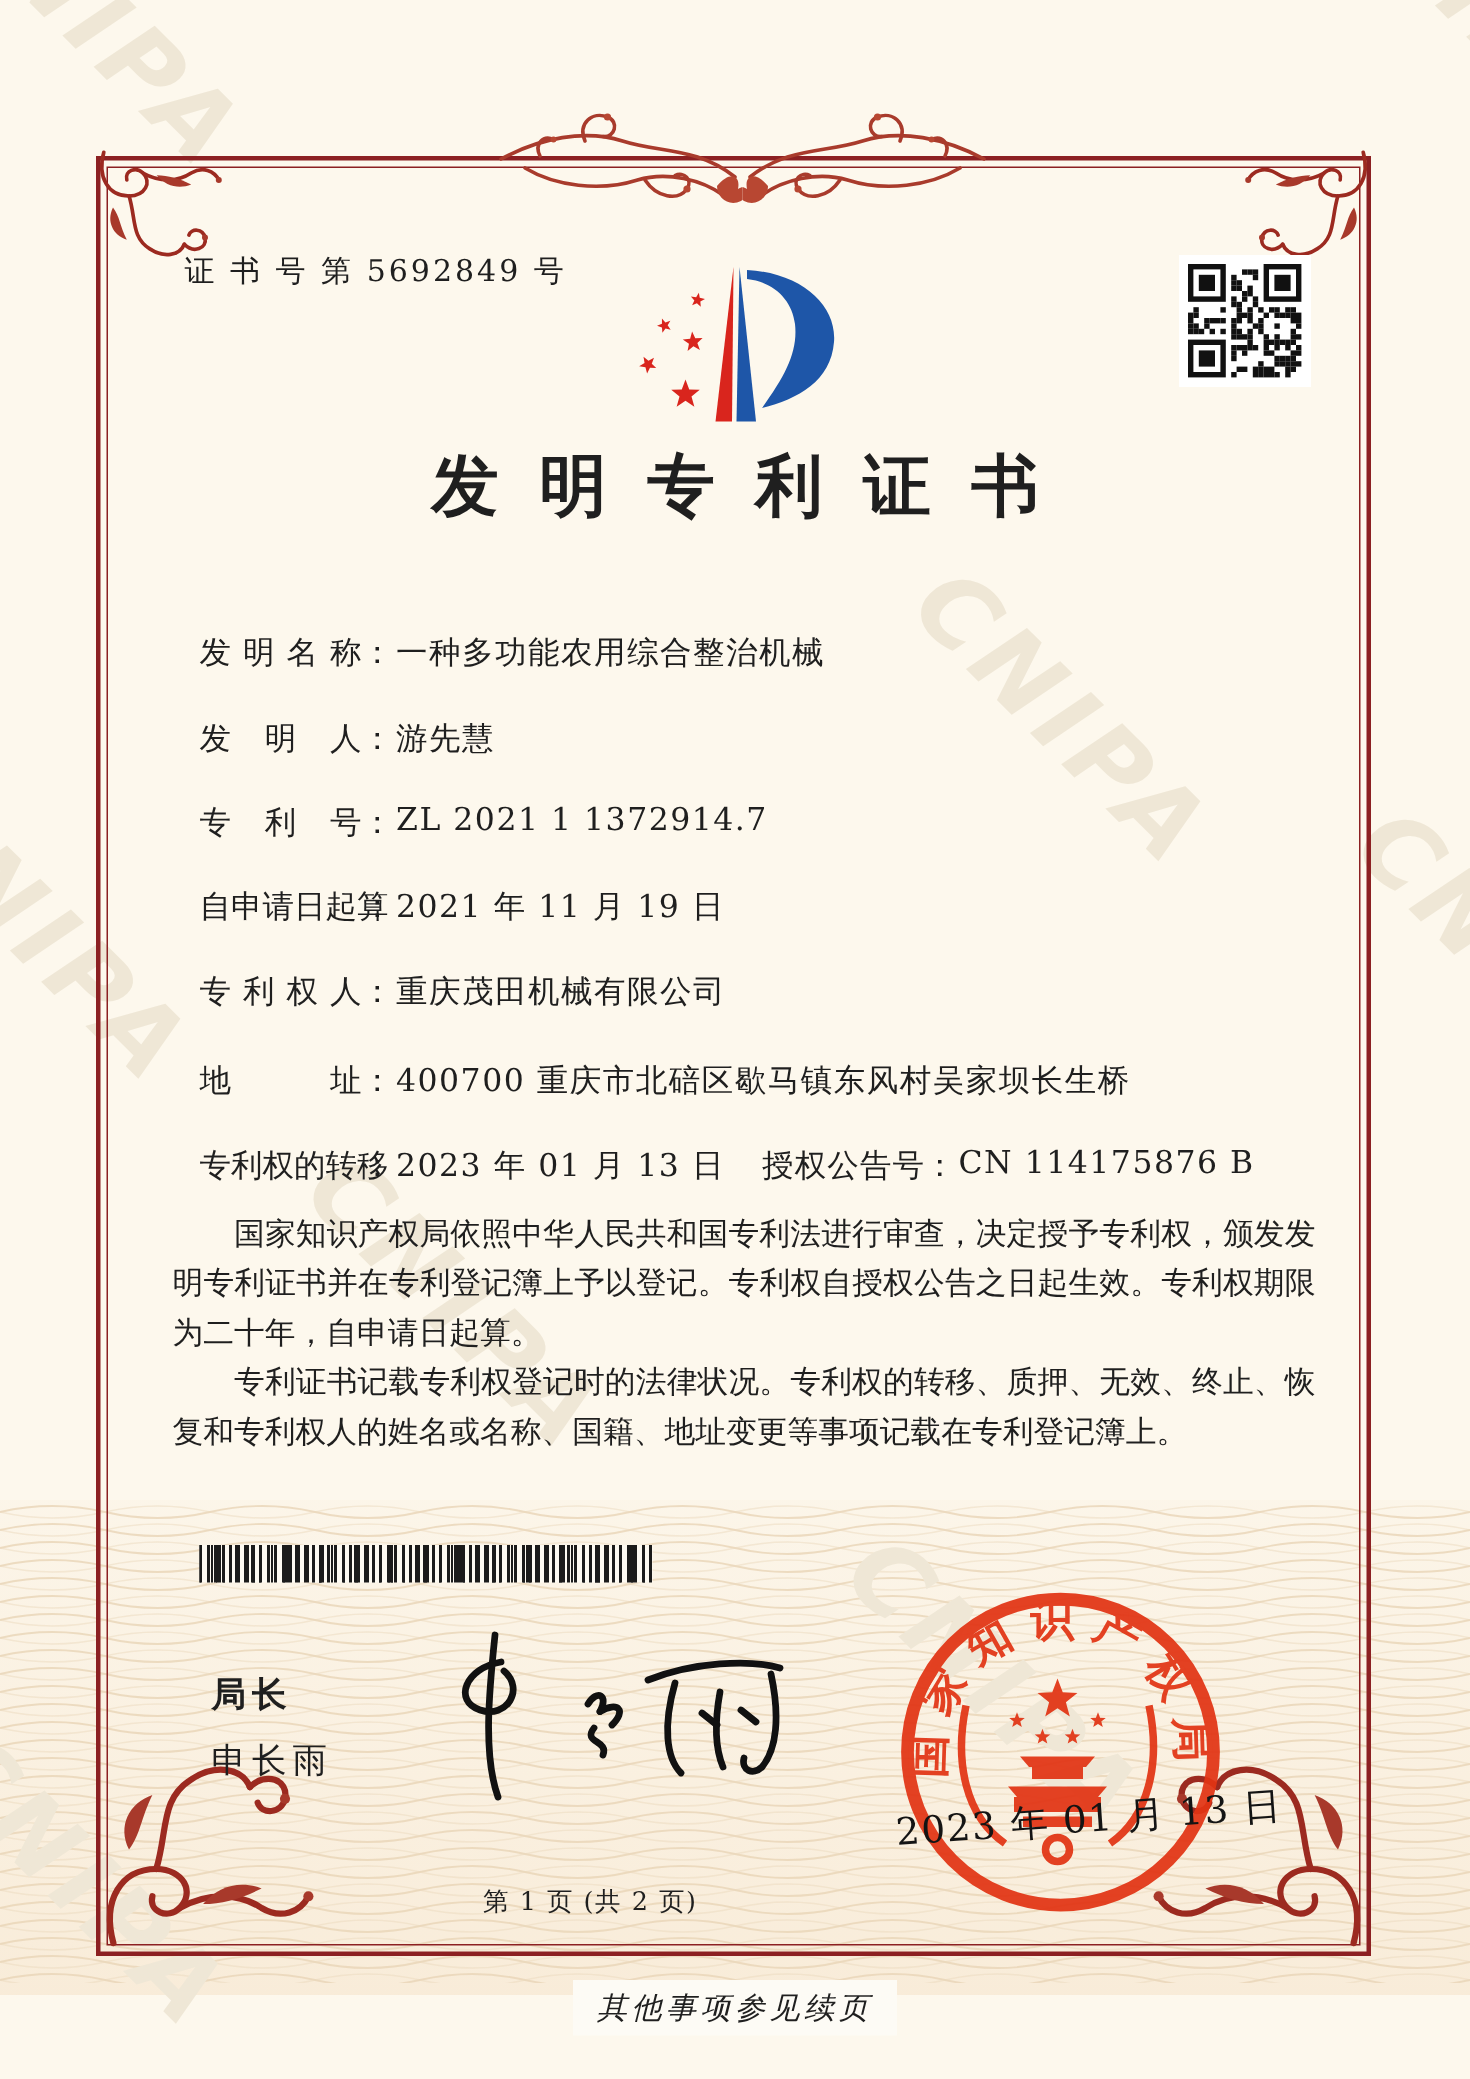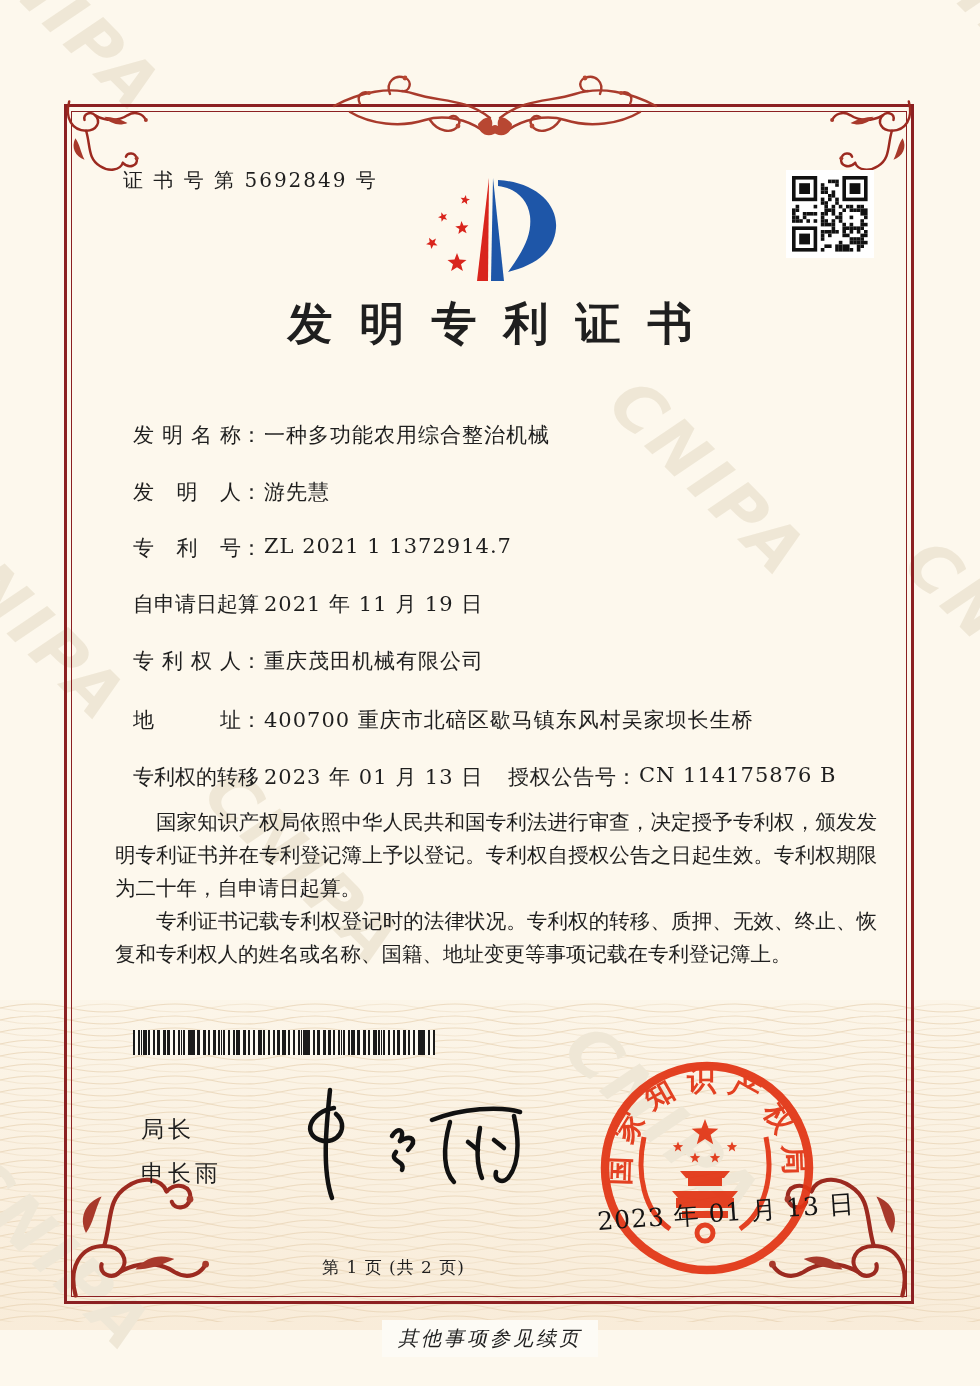--- a/index.html
+++ b/index.html
@@ -39,21 +39,21 @@
   #body-text p{margin:0;font-size:20.5px;line-height:33px;text-indent:2em;text-align:justify;}
   
   #barcode{position:absolute;left:133px;top:1030px;width:302px;height:25px;z-index:5;
     background-color:#fdfaf2;
     background-image:
       repeating-linear-gradient(90deg,#1b1b1b 0 2px,transparent 2px 5px),
       repeating-linear-gradient(90deg,#1b1b1b 0 1px,transparent 1px 8px),
       repeating-linear-gradient(90deg,transparent 0 11px,#1b1b1b 11px 14px,transparent 14px 23px);}
   
   #signer-title{position:absolute;left:141px;top:1114px;z-index:5;
-    font-family:"DejaVu Sans","Liberation Sans",sans-serif;font-size:23px;font-weight:400;letter-spacing:4px;}
+    font-family:"DejaVu Sans","Liberation Sans",sans-serif;font-size:23px;font-weight:700;letter-spacing:4px;}
   #signer-name{position:absolute;left:141px;top:1158px;z-index:5;
     font-family:"DejaVu Sans","Liberation Sans",sans-serif;font-size:23px;font-weight:500;letter-spacing:4px;}
   #signature{position:absolute;left:272px;top:1078px;z-index:5;}
   
   #seal{position:absolute;left:592px;top:1053px;z-index:6;opacity:.93;}
   #seal-date{position:absolute;left:597px;top:1196px;z-index:7;font-size:25px;letter-spacing:1px;
     color:#141414;transform:rotate(-4deg);white-space:nowrap;}
   
   #page-num{position:absolute;left:0;top:1256px;width:787px;text-align:center;z-index:5;
     font-size:17px;letter-spacing:1px;}

